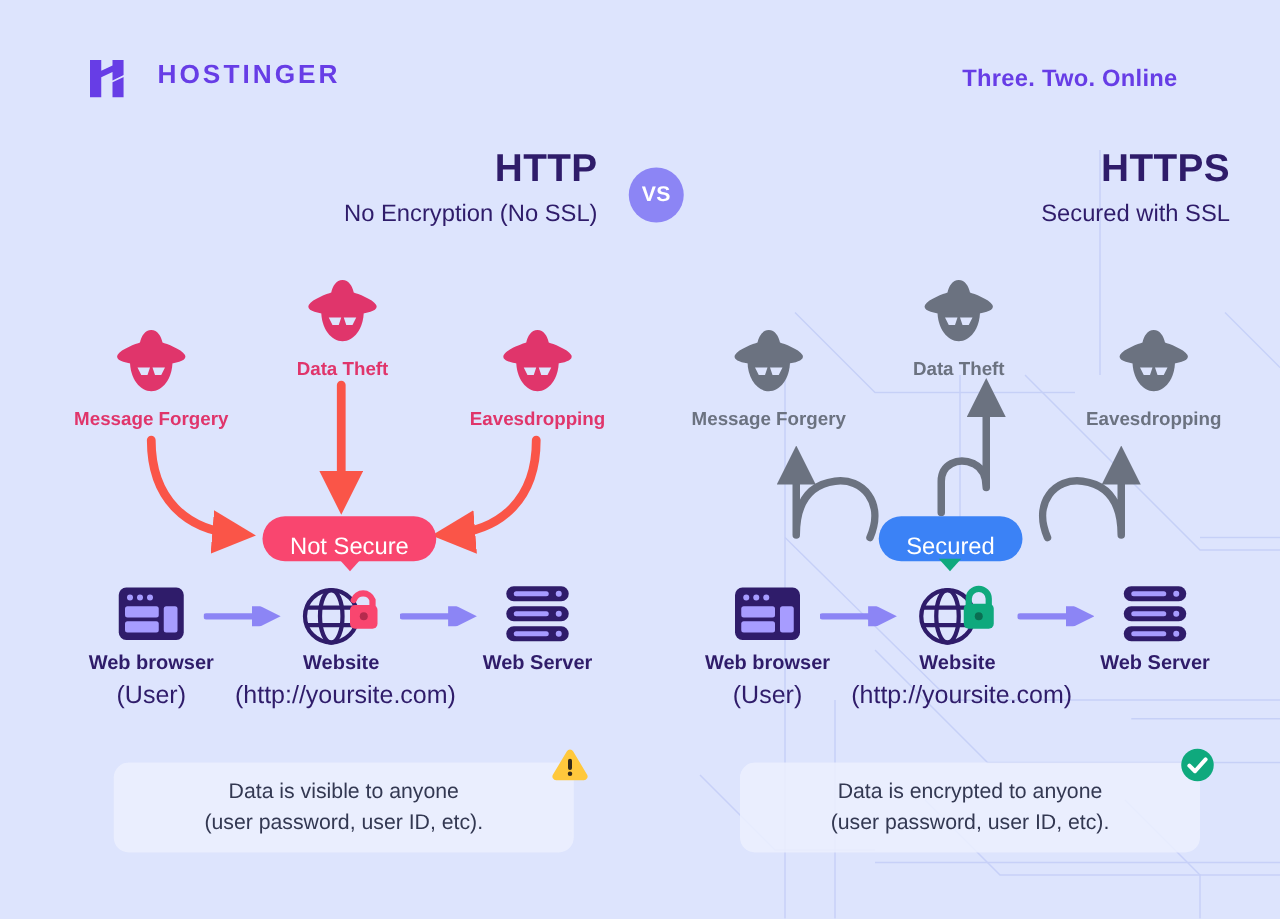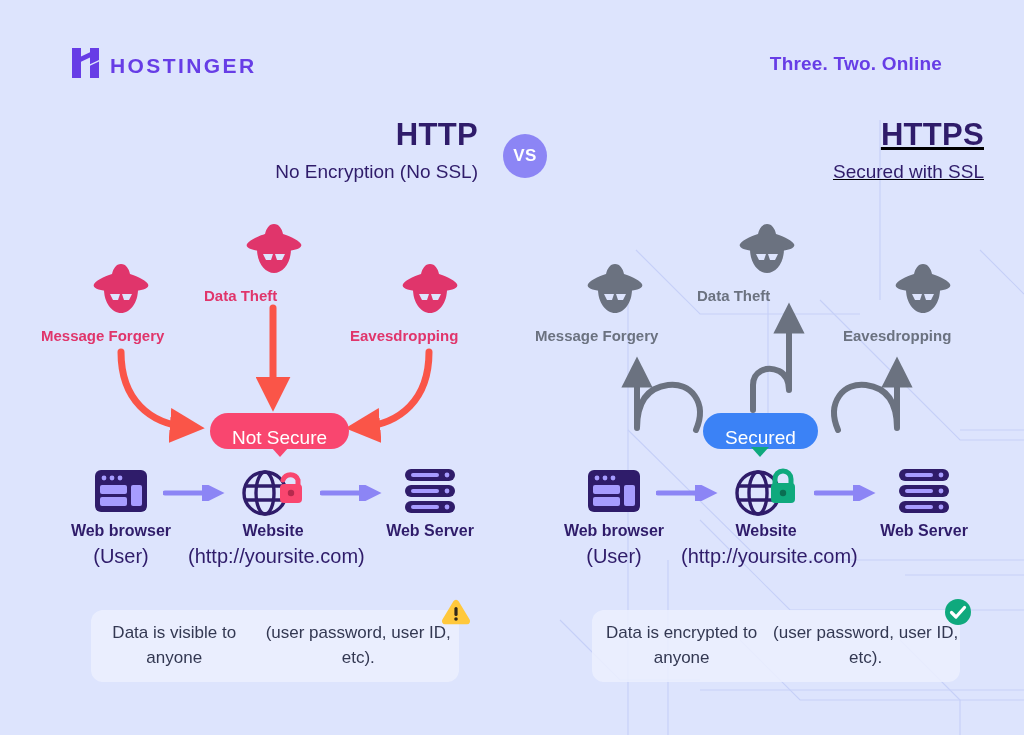--- a/index.html
+++ b/index.html
@@ -12,21 +12,21 @@
   .canvas {
     position: relative;
     width: 1024px; height: 735px;
     background: #dde4fd;
   }
   .bg-circuit { position: absolute; inset: 0; z-index: 0; pointer-events: none; }
 
   
   .logo-wrap {
     position: absolute; left: 72px; top: 48px;
-    display: flex; align-items: flex-end; gap: 11px; z-index: 5;
+    display: flex; align-items: flex-start; gap: 27px; z-index: 5;
   }
   .logo-mark { width: 27px; height: 30px; display:block; }
   .logo-text {
     font-size: 21px; font-weight: bold; letter-spacing: 2.4px;
     color: #673de6;
   }
   .tagline {
     position: absolute; right: 82px; top: 53px; z-index: 5;
     font-size: 19px; font-weight: bold; color: #673de6;
     letter-spacing: .2px;
@@ -35,33 +35,33 @@
   
   .col-title { position: absolute; text-align: right; z-index: 5; }
   .col-title .t1 {
     font-size: 31px; font-weight: bold; color: #2f1c6a;
     letter-spacing: .3px; line-height: 1.1;
   }
   .col-title .t2 {
     font-size: 19px; color: #2f1c6a; margin-top: 9px; line-height: 1.15;
   }
   #title-http  { left: 46px;  top: 118px; width: 432px; }
-  #title-https { left: 552px; top: 118px; width: 432px; text-decoration: underline; }
+  #title-https { left: 552px; top: 118px; width: 432px; }
 
   .vs-badge {
     position: absolute; left: 503px; top: 134px;
     width: 44px; height: 44px; border-radius: 50%;
     background: #8c85f5; color: #ffffff;
     font-size: 17px; font-weight: bold;
     display: flex; align-items: center; justify-content: center;
     letter-spacing: .3px; z-index: 6;
   }
 
   
-  .threat { position: absolute; z-index: 4; }
+  .threat { position: absolute; text-align: center; z-index: 4; }
   .threat .mask { display: block; margin: 0 auto; }
   .threat .lbl {
     font-size: 15px; font-weight: bold; margin-top: 7px;
     white-space: nowrap;
   }
   .threat.red .lbl  { color: #e0356b; }
   .threat.gray .lbl { color: #6b7280; }
 
   #threat-l-forgery { left: 41px;  top: 262px; width: 160px; }
   #threat-l-theft   { left: 204px; top: 222px; width: 140px; }
@@ -110,21 +110,21 @@
   .flow-arrow { position: absolute; z-index: 4; }
   #flow-l1 { left: 163px; top: 485px; }
   #flow-l2 { left: 320px; top: 485px; }
   #flow-r1 { left: 656px; top: 485px; }
   #flow-r2 { left: 814px; top: 485px; }
 
   
   .note {
     position: absolute; z-index: 5;
     border-radius: 12px; background: rgba(236,240,254,0.85);
-    display: flex; flex-direction: row; align-items: center;
+    display: flex; flex-direction: column; align-items: center;
     justify-content: center; text-align: center;
   }
   #note-left  { left: 91px;  top: 610px; width: 368px; height: 72px; }
   #note-right { left: 592px; top: 610px; width: 368px; height: 72px; }
   .note .line { font-size: 17px; color: #333852; line-height: 1.45; }
 
   .note-badge { position: absolute; z-index: 7; }
   #badge-warn { left: 440px; top: 598px; }
   #badge-ok   { left: 944px; top: 598px; }
 </style>

